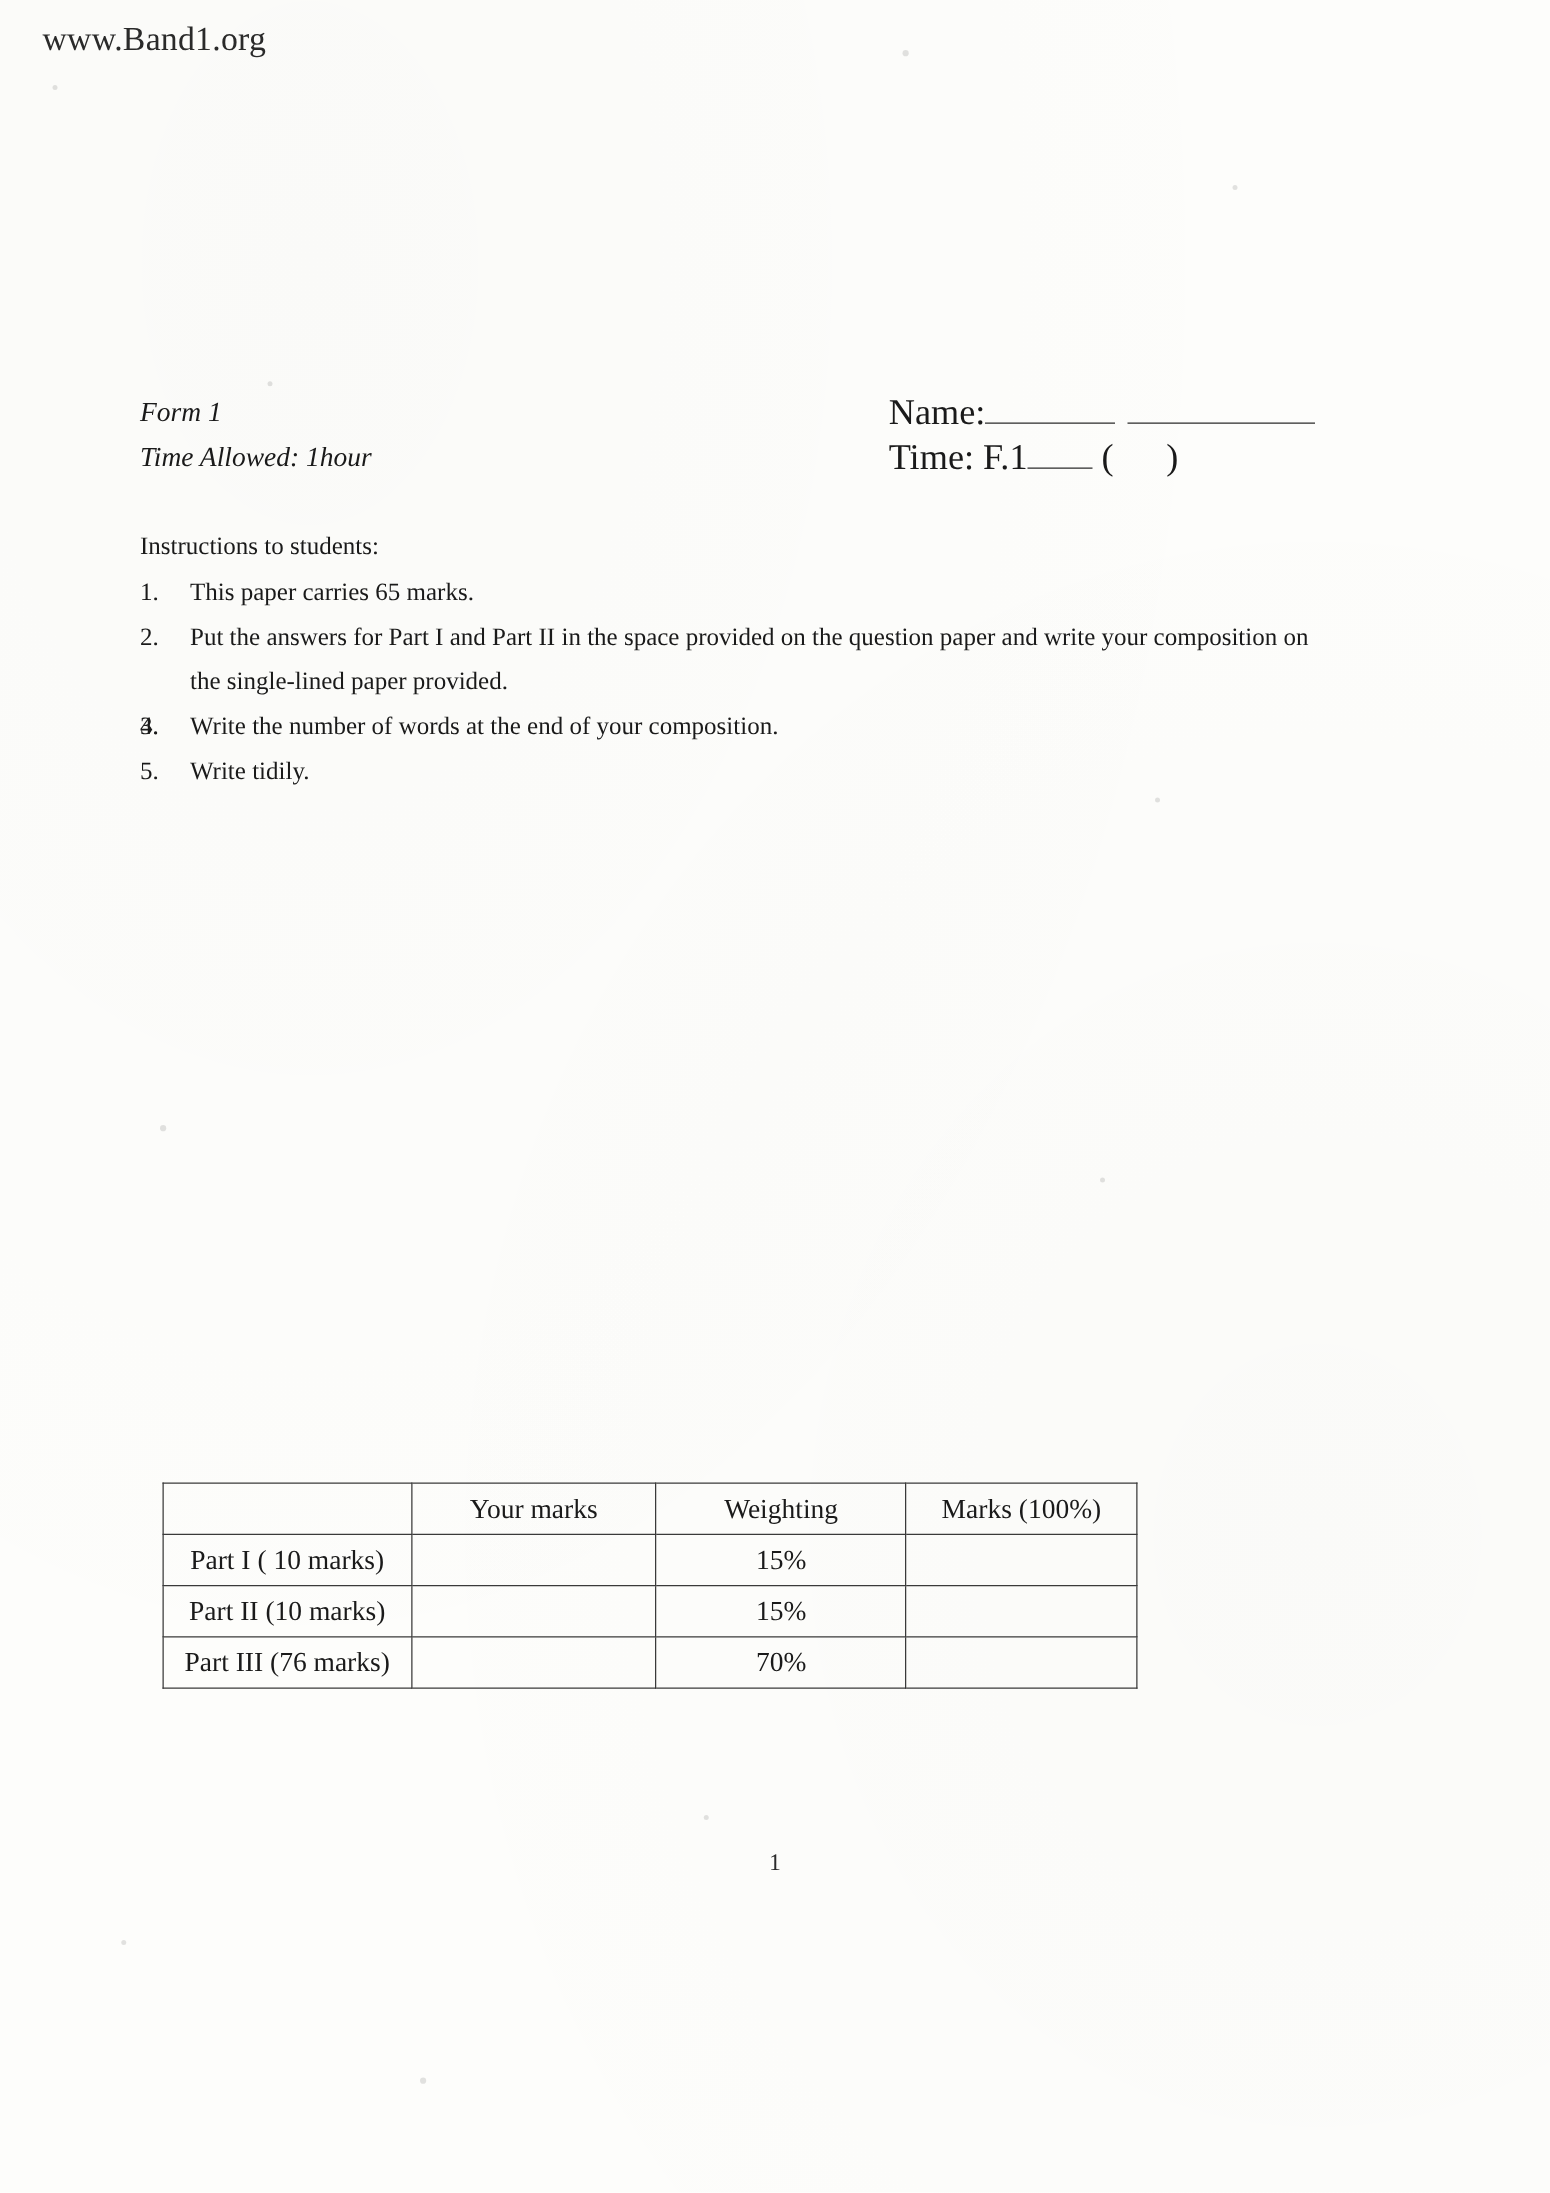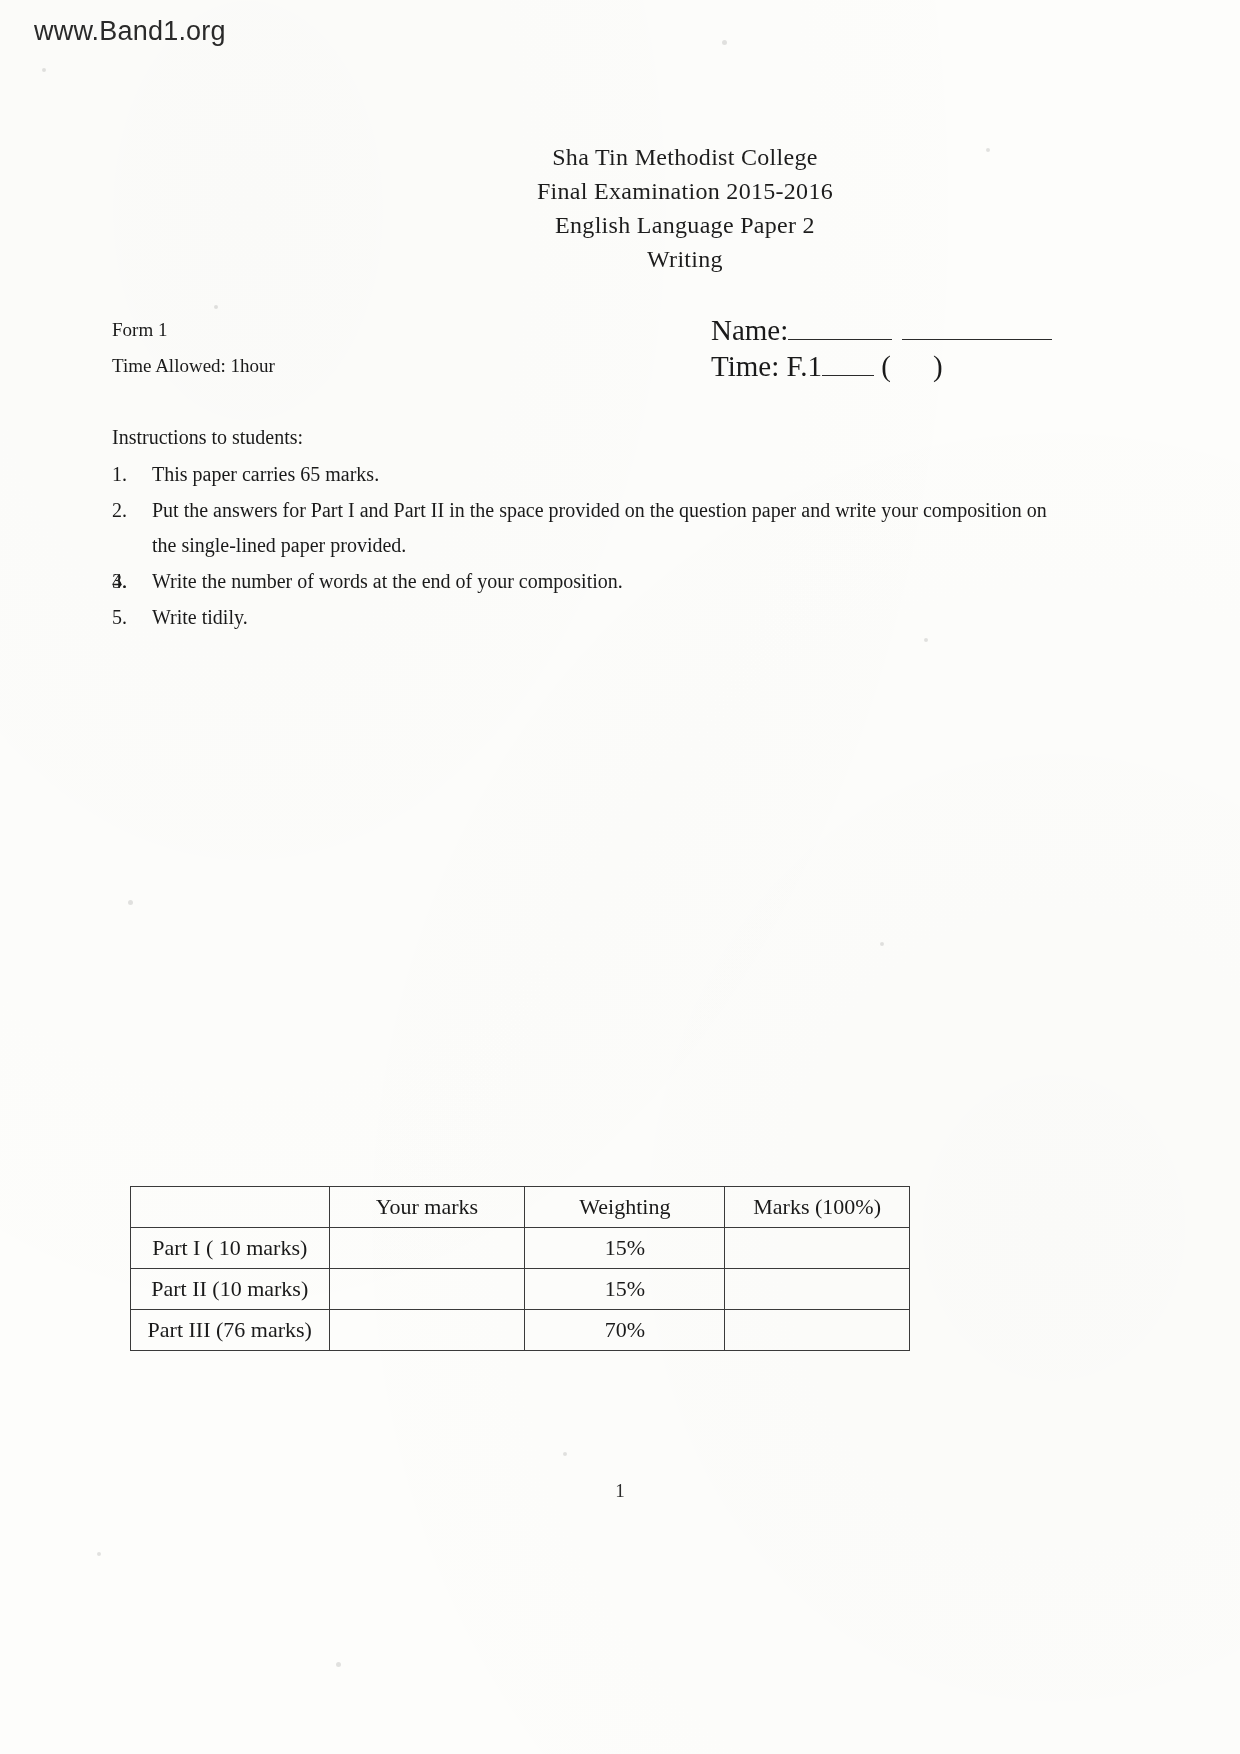--- a/index.html
+++ b/index.html
@@ -21,21 +21,21 @@
     inset: 0;
     background:
       radial-gradient(ellipse at 20% 12%, rgba(0,0,0,0.012), rgba(0,0,0,0) 60%),
       radial-gradient(ellipse at 85% 70%, rgba(0,0,0,0.012), rgba(0,0,0,0) 55%),
       #fdfdfb;
   }
   .watermark {
     position: absolute;
     left: 34px;
     top: 16px;
-    font-family: Liberation Sans, sans-serif;
+    font-family: Liberation Serif, serif;
     font-size: 27px;
     color: #2a2a2a;
     letter-spacing: 0.2px;
   }
   .doc-header {
     position: absolute;
     left: 0;
     right: 0;
     top: 140px;
     text-align: center;
@@ -51,22 +51,23 @@
     position: absolute;
     top: 312px;
     left: 112px;
     right: 100px;
     height: 80px;
   }
   .meta-left {
     position: absolute;
     left: 0;
     top: 0;
-    font-size: 19px;
+    font-size: 22px;
     line-height: 36px;
+    font-style: italic;
   }
   .meta-right {
     position: absolute;
     left: 575px;
     top: 0;
     font-size: 29px;
     line-height: 36px;
     margin-left: 24px;
   }
   .fill-line {
@@ -165,26 +166,20 @@
     border-radius: 50%;
   }
 </style>
 </head>
 <body>
 
 <div class="page">
 
   <div class="watermark">www.Band1.org</div>
 
-  <div class="doc-header">
-    <div class="line">Sha Tin Methodist College</div>
-    <div class="line">Final Examination 2015-2016</div>
-    <div class="line">English Language Paper 2</div>
-    <div class="line">Writing</div>
-  </div>
 
   <div class="meta">
     <div class="meta-left">
       <div>Form 1</div>
       <div>Time Allowed: 1hour</div>
     </div>
     <div class="meta-right">
       <div>
         <span>Name:</span><span class="fill-line w-name-a"></span><span class="fill-line w-name-b"></span>
       </div>

